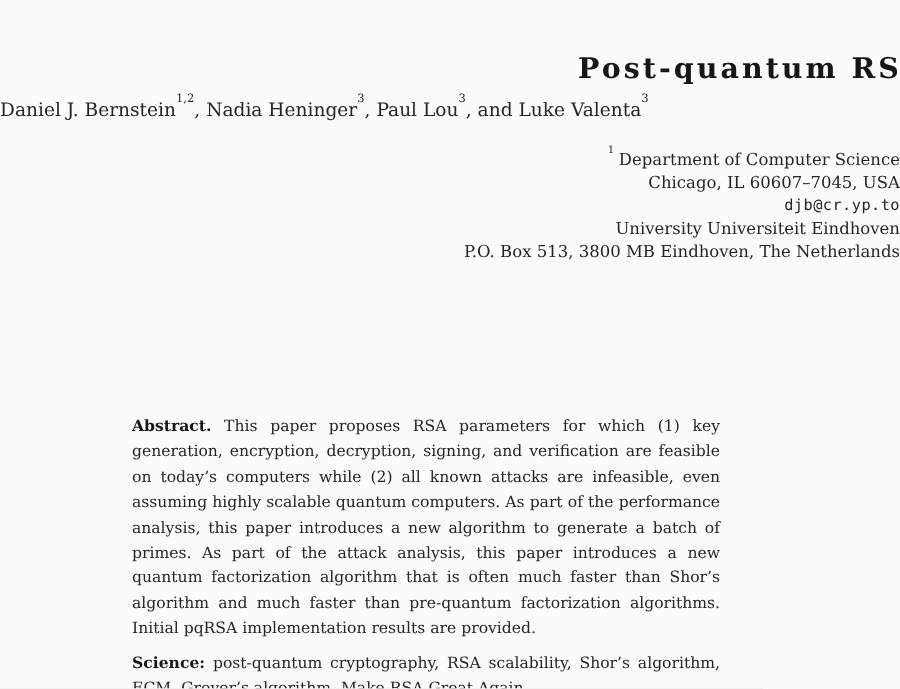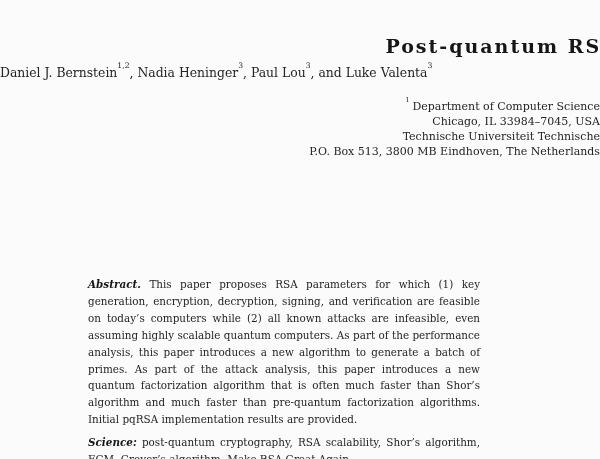--- a/index.html
+++ b/index.html
@@ -67,35 +67,36 @@
     top: 276px;
     left: 88px;
     width: 392px;
     font-size: 10.4px;
     line-height: 16.9px;
     text-align: justify;
     color: #242424;
   }
   .front-matter p { margin: 0; }
   .front-matter p.keywords { margin-top: 6px; }
-  .run-in { font-weight: 700; color: #161616; font-style: italic; }
+  .run-in { font-weight: 700; color: #161616; }
 </style>
 </head>
 <body>
 
 <div class="page">
 
   <h1 class="title">Post-quantum RSA</h1>
 
   <div class="authors"><span>Daniel J. Bernstein</span><sup class="msup">1,2</sup><span>, </span><span>Nadia Heninger</span><sup class="msup">3</sup><span>, </span><span>Paul Lou</span><sup class="msup">3</sup><span>, and </span><span>Luke Valenta</span><sup class="msup">3</sup></div>
 
   <div class="institute">
     <div class="inst-line"><sup class="msup">1</sup><span>Department of Computer Science</span></div>
-    <div class="inst-line"><span>Chicago, IL 33984–7045, USA</span></div>
-    <div class="inst-line"><span>Technische Universiteit Technische</span></div>
+    <div class="inst-line"><span>Chicago, IL 60607–7045, USA</span></div>
+    <div class="inst-line"><span class="mono">djb@cr.yp.to</span></div>
+    <div class="inst-line"><span>University Universiteit Eindhoven</span></div>
     <div class="inst-line"><span>P.O. Box 513, 3800 MB Eindhoven, The Netherlands</span></div>
   </div>
 
   <div class="front-matter">
     <p class="abstract">
       <b class="run-in">Abstract.</b>
       <span>This paper proposes RSA parameters for which (1) key generation, encryption, decryption, signing, and verification are feasible on today’s computers while (2) all known attacks are infeasible, even assuming highly scalable quantum computers. As part of the performance analysis, this paper introduces a new algorithm to generate a batch of primes. As part of the attack analysis, this paper introduces a new quantum factorization algorithm that is often much faster than Shor’s algorithm and much faster than pre-quantum factorization algorithms. Initial pqRSA implementation results are provided.</span>
     </p>
     <p class="keywords">
       <b class="run-in">Science:</b>

